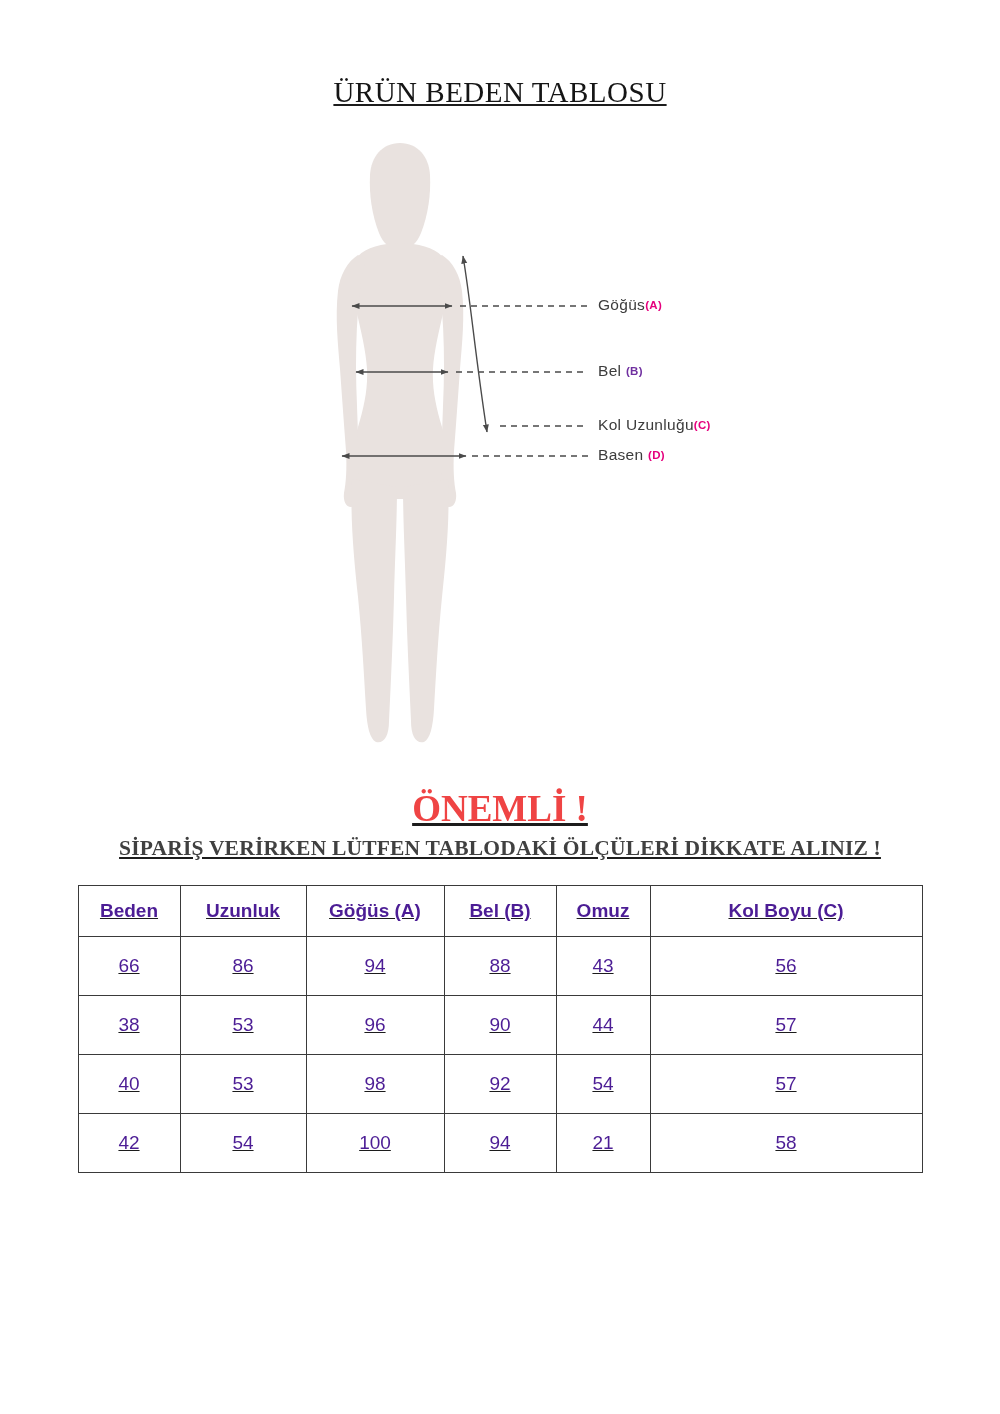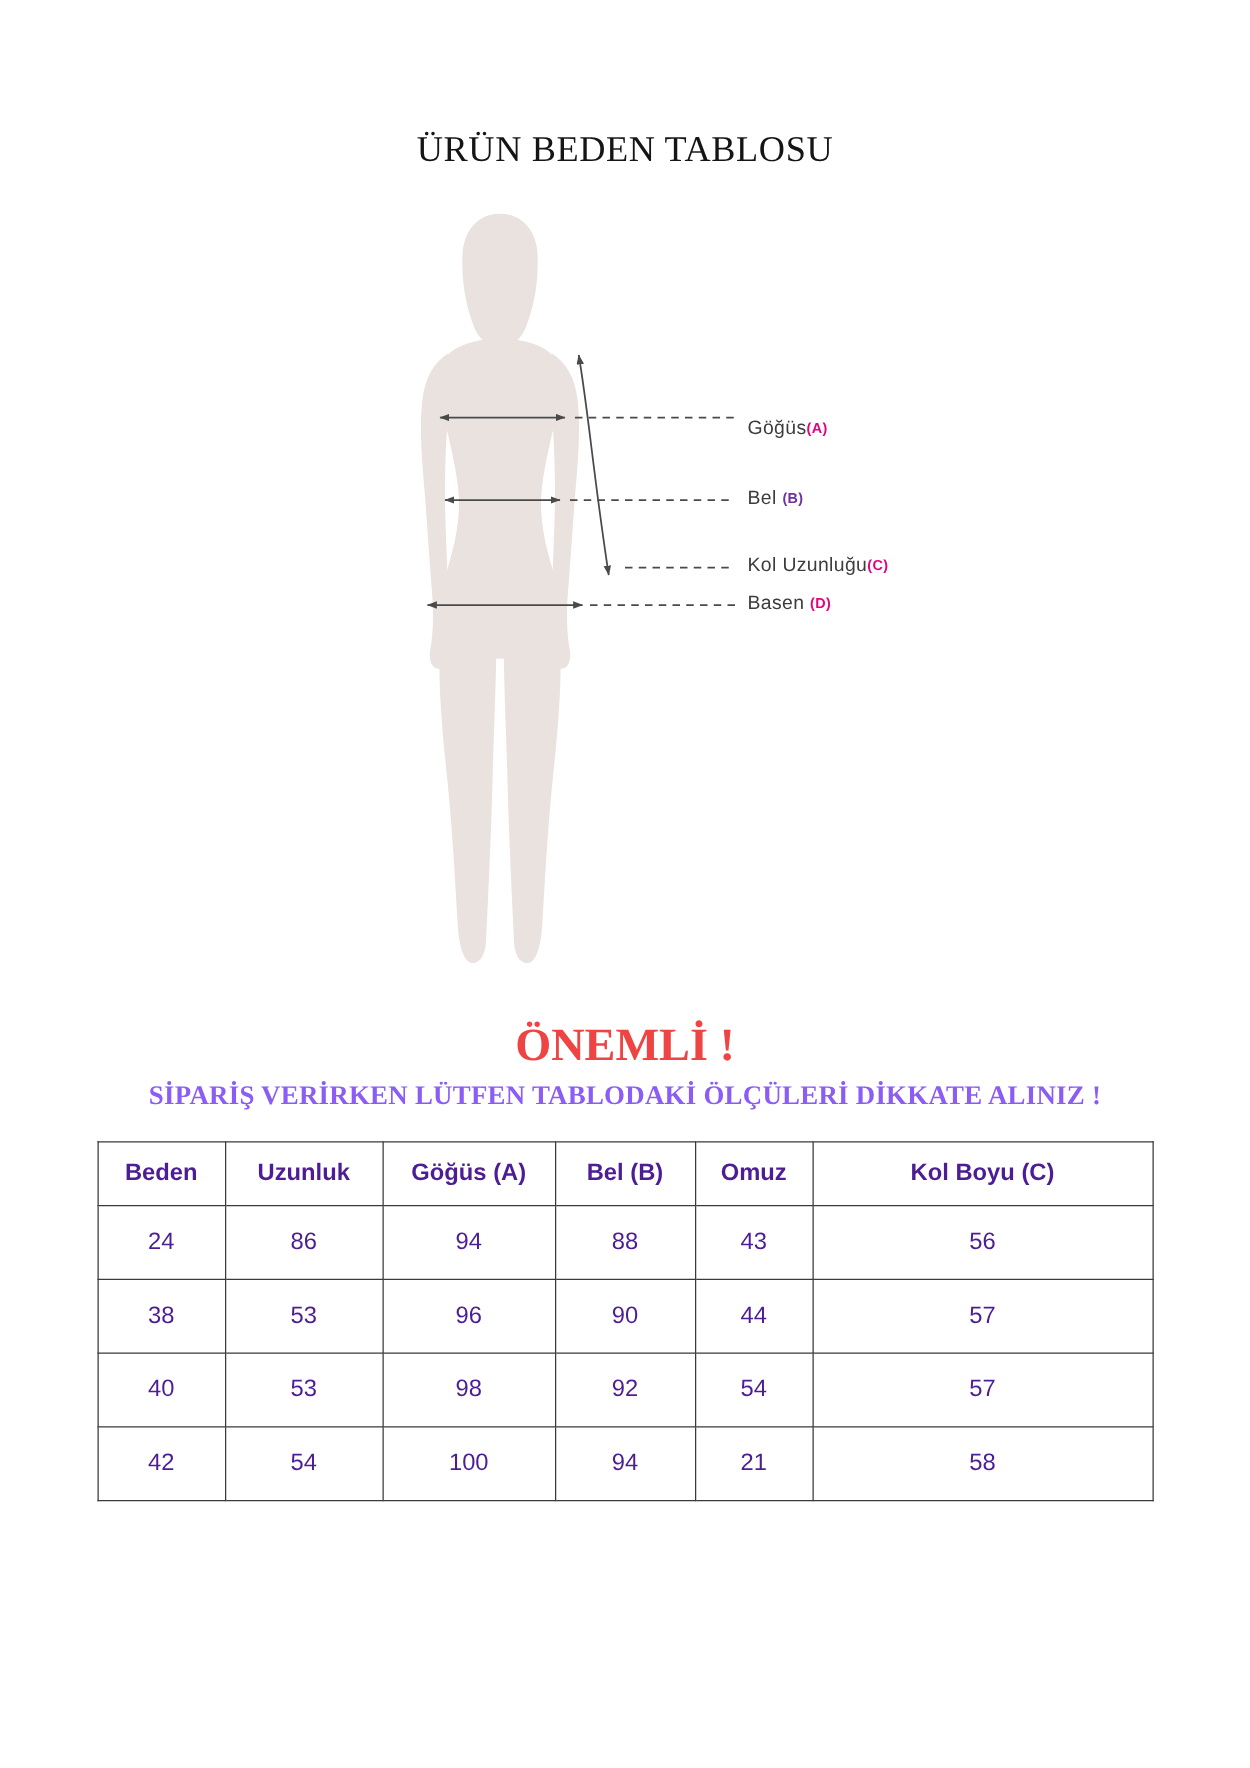--- a/index.html
+++ b/index.html
@@ -1,20 +1,20 @@
 <!DOCTYPE html>
 <html><head>
 <meta charset="utf-8">
 <style>
   html,body{margin:0;padding:0;background:#ffffff;}
   body{
     width:1000px;height:1414px;position:relative;
     font-family:"Liberation Sans",sans-serif;color:#1c1c1c;
   }
-  .page{padding-top:104px;}
+  .page{padding-top:76px;text-decoration:underline;}
   .page-title{
     margin:0;text-align:center;
     font-family:"Liberation Serif",serif;font-weight:400;
     font-size:29px;color:#151515;letter-spacing:.5px;
   }
   .diagram{position:relative;width:1000px;height:640px;margin-top:30px;}
   .diagram svg{position:absolute;left:0;top:0;}
   .measure-label{
     position:absolute;left:598px;white-space:nowrap;
     font-size:15.5px;color:#3c3c3c;letter-spacing:.3px;
@@ -100,36 +100,36 @@
         <line x1="456" y1="233" x2="588" y2="233" stroke-dasharray="6 5"></line>
 
         <path d="M463,117 C471,165 475,215 487,293" marker-start="url(#ah)" marker-end="url(#ah)"></path>
         <line x1="500" y1="287" x2="588" y2="287" stroke-dasharray="6 5"></line>
 
         <line x1="342" y1="317" x2="466" y2="317" marker-start="url(#ah)" marker-end="url(#ah)"></line>
         <line x1="472" y1="317" x2="588" y2="317" stroke-dasharray="6 5"></line>
       </g>
     </svg>
 
-    <div class="measure-label" style="top:167px">
+    <div class="measure-label" style="top:157px">
       <span>Göğüs</span><span class="measure-letter" style="color: rgb(229, 0, 125);">(A)</span>
     </div>
     <div class="measure-label" style="top:223px">
       <span>Bel </span><span class="measure-letter" style="color: rgb(112, 48, 160);">(B)</span>
     </div>
     <div class="measure-label" style="top:277px">
       <span>Kol Uzunluğu</span><span class="measure-letter" style="color: rgb(229, 0, 125);">(C)</span>
     </div>
     <div class="measure-label" style="top:307px">
       <span>Basen </span><span class="measure-letter" style="color: rgb(229, 0, 125);">(D)</span>
     </div>
   </div>
 
   <h2 class="warning-heading" style="color: #ef4444;">ÖNEMLİ !</h2>
-  <h3 class="warning-subheading" style="color: #8b5cf6;">SİPARİŞ VERİRKEN LÜTFEN TABLODAKİ ÖLÇÜLERİ DİKKATE ALINIZ !</h3>
+  <h3 class="warning-subheading" style="color: #404040;">SİPARİŞ VERİRKEN LÜTFEN TABLODAKİ ÖLÇÜLERİ DİKKATE ALINIZ !</h3>
 
   <table class="size-table">
     <colgroup>
       <col style="width:102px">
         <col style="width:126px">
         <col style="width:138px">
       <col style="width:112px">
         <col style="width:94px">
         <col style="width:272px">
     </colgroup>
@@ -138,21 +138,21 @@
         <th>Beden</th>
         <th>Uzunluk</th>
         <th>Göğüs (A)</th>
         <th>Bel (B)</th>
         <th>Omuz</th>
         <th>Kol Boyu (C)</th>
       </tr>
     </thead>
     <tbody>
       <tr>
-        <td>24</td>
+        <td>66</td>
         <td>86</td>
         <td>94</td>
         <td>88</td>
         <td>43</td>
         <td>56</td>
       </tr>
       <tr>
         <td>38</td>
         <td>53</td>
         <td>96</td>

